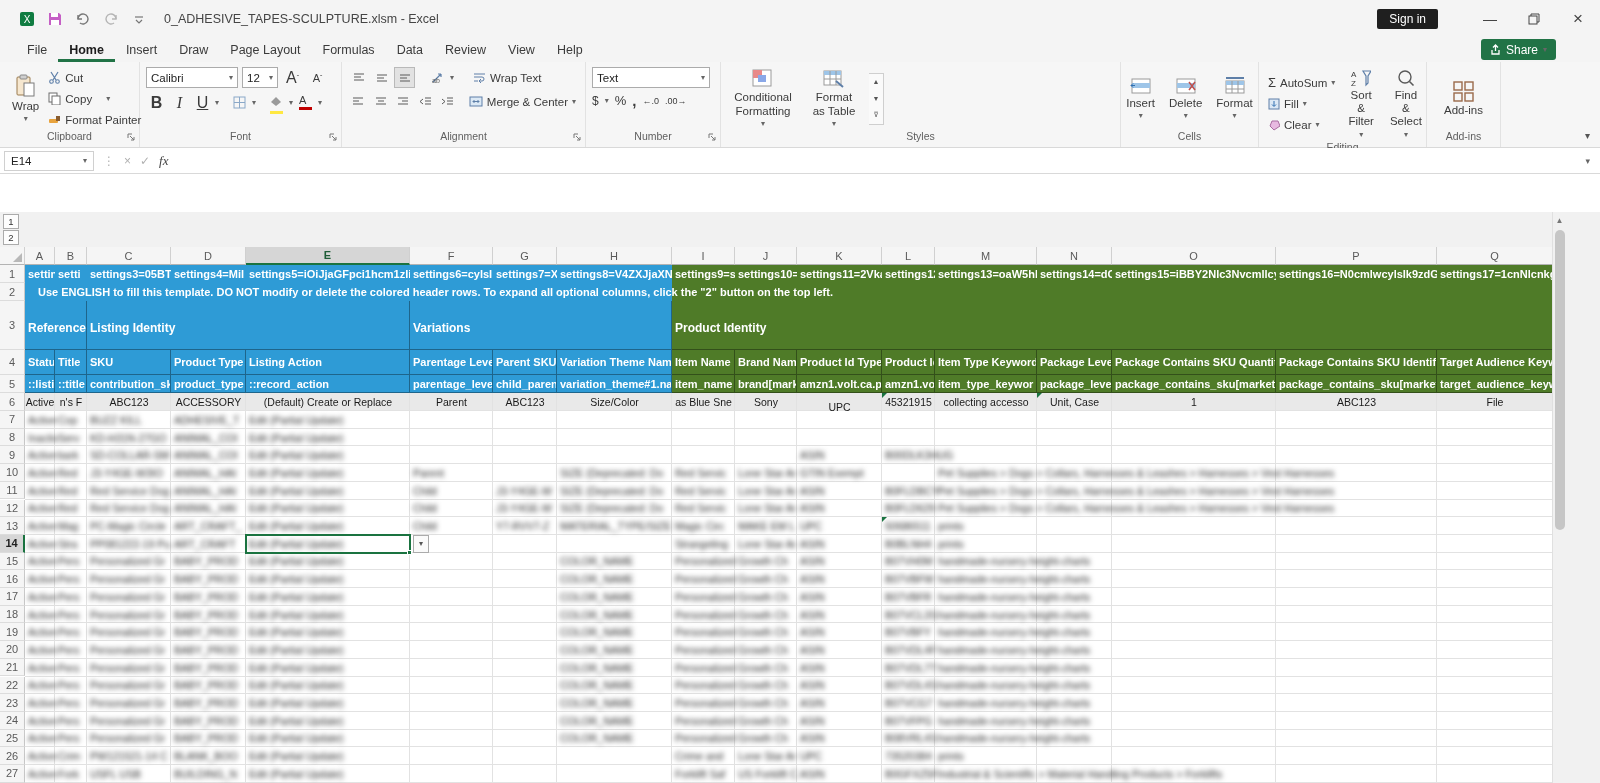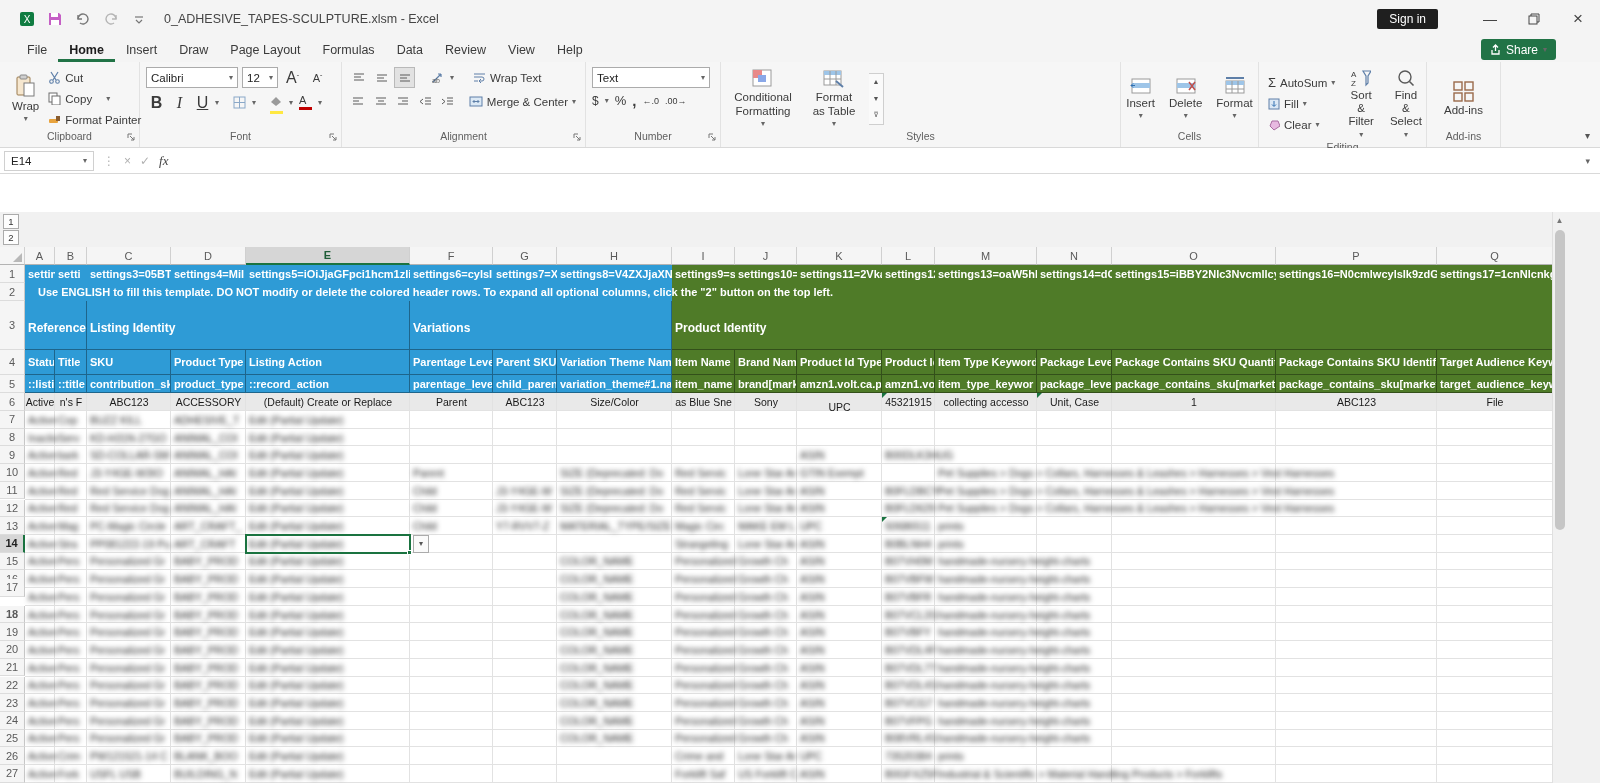--- a/index.html
+++ b/index.html
@@ -534,22 +534,22 @@
         <div class="rh" style="top: 164px; height: 17.7px;">7</div>
         <div class="rh" style="top: 181.7px; height: 17.7px;">8</div>
         <div class="rh" style="top: 199.4px; height: 17.7px;">9</div>
         <div class="rh" style="top: 217.1px; height: 17.7px;">10</div>
         <div class="rh" style="top: 234.8px; height: 17.7px;">11</div>
         <div class="rh" style="top: 252.5px; height: 17.7px;">12</div>
         <div class="rh" style="top: 270.2px; height: 17.7px;">13</div>
         <div class="rh sel" style="top: 287.9px; height: 17.7px;">14</div>
         <div class="rh" style="top: 305.6px; height: 17.7px;">15</div>
         <div class="rh" style="top: 323.3px; height: 17.7px;">16</div>
-        <div class="rh" style="top: 332px; height: 17.7px;">17</div>
-        <div class="rh" style="top: 358.7px; height: 17.7px; font-weight: bold;">18</div>
+        <div class="rh" style="top: 341px; height: 17.7px;">17</div>
+        <div class="rh" style="top: 358.7px; height: 17.7px;">18</div>
         <div class="rh" style="top: 376.4px; height: 17.7px;">19</div>
         <div class="rh" style="top: 394.1px; height: 17.7px;">20</div>
         <div class="rh" style="top: 411.8px; height: 17.7px;">21</div>
         <div class="rh" style="top: 429.5px; height: 17.7px;">22</div>
         <div class="rh" style="top: 447.2px; height: 17.7px;">23</div>
         <div class="rh" style="top: 464.9px; height: 17.7px;">24</div>
         <div class="rh" style="top: 482.6px; height: 17.7px;">25</div>
         <div class="rh" style="top: 500.3px; height: 17.7px;">26</div>
         <div class="rh" style="top: 518px; height: 17.7px;">27</div>
         <div class="hcell" style="left: 25px; top: 18px; width: 30px; height: 18px; background: rgb(46, 155, 214);">setting</div>

